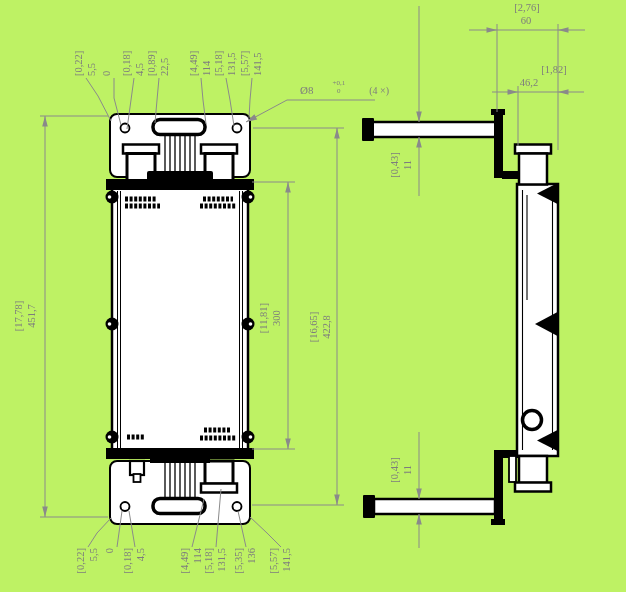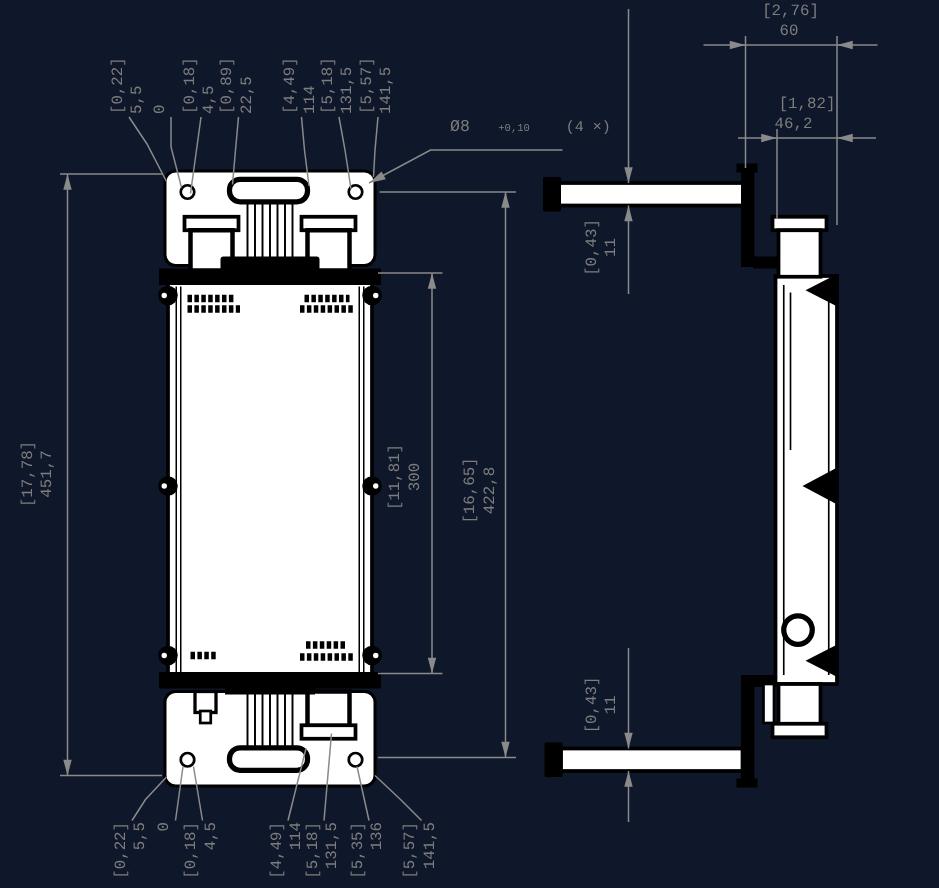--- a/index.html
+++ b/index.html
@@ -1,28 +1,28 @@
 <!DOCTYPE html>
 <html><head>
 <meta charset="utf-8">
 <style>
   html,body{margin:0;padding:0;background:#fff;}
-  .stage{position:relative;width:626px;height:592px;background:#0f172a;overflow:hidden;
-         font-family:Liberation Mono, monospace;}
+  .stage{position:relative;width:626px;height:592px;background:#bef264;overflow:hidden;
+         font-family:Liberation Serif, serif;}
   .stage svg{position:absolute;left:0;top:0;}
   .dimtxt{position:absolute;color:#7d7d7d;font-size:10.5px;line-height:12.5px;white-space:nowrap;}
   .vrot{transform:rotate(-90deg);transform-origin:center;}
   .vrot span{display:block;}
   .vtop{width:64px;height:26px;text-align:left;}
   .vbot{width:50px;height:26px;text-align:right;}
   .vmid{width:84px;height:26px;text-align:center;}
   .hlab{width:80px;text-align:center;}
   .callout{display:flex;align-items:flex-end;gap:19px;color:#7d7d7d;}
   .callout .dia{font-size:11px;line-height:11px;}
-  .callout .tol{display:flex;flex-direction:row;align-items:center;font-size:7px;line-height:7.5px;margin-bottom:1px;}
+  .callout .tol{display:flex;flex-direction:column;align-items:center;font-size:7px;line-height:7.5px;margin-bottom:1px;}
   .callout .qty{font-size:10px;line-height:11px;margin-left:5px;}
 </style>
 </head>
 <body>
 
 <div class="stage">
 
 <svg width="626" height="592" viewBox="0 0 626 592">
 
   <g stroke="#000" fill="none">
@@ -286,21 +286,21 @@
       <span>[0,43]</span>
       <span>11</span>
     </div>
 <div class="dimtxt vrot vmid" style="left:360px;top:457px;">
       <span>[0,43]</span>
       <span>11</span>
     </div>
 
 <div class="dimtxt hlab" style="left:487px;top:2px;">[2,76]</div>
 <div class="dimtxt hlab" style="left:486px;top:15px;">60</div>
-<div class="dimtxt hlab" style="left:498px;top:64px;">[1,82]</div>
+<div class="dimtxt hlab" style="left:498px;top:64px;padding-left:16px;">[1,82]</div>
 <div class="dimtxt hlab" style="left:489px;top:77px;">46,2</div>
 
 <div class="callout" style="position:absolute;left:300px;top:80px;">
   <span class="dia">Ø8</span>
   <span class="tol">
     <span>+0,1</span>
     <span>0</span>
   </span>
   <span class="qty">(4 ×)</span>
 </div>

